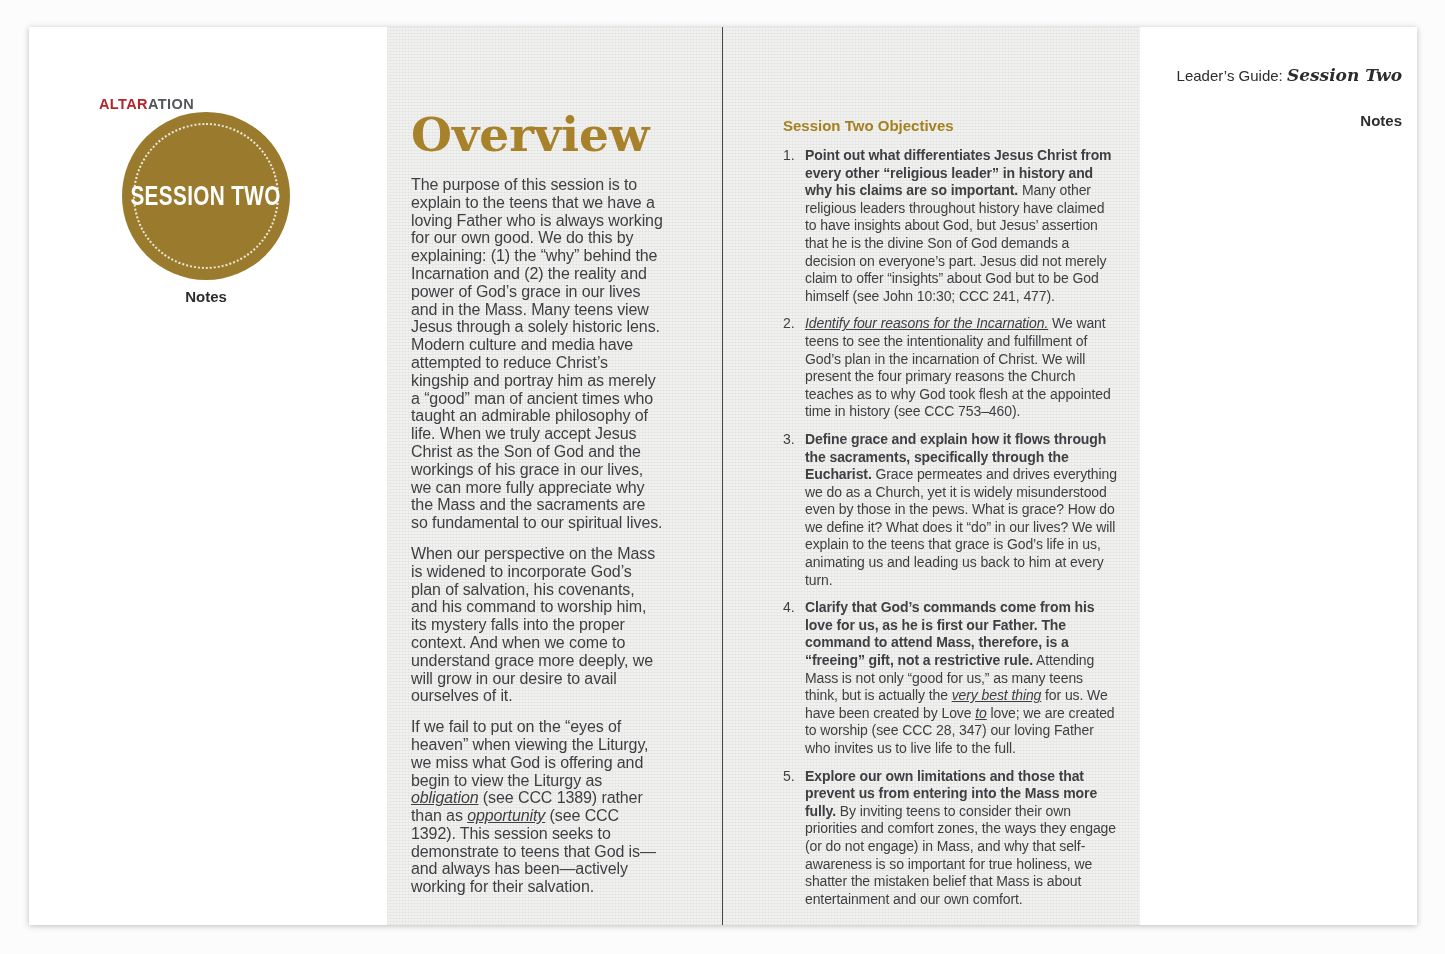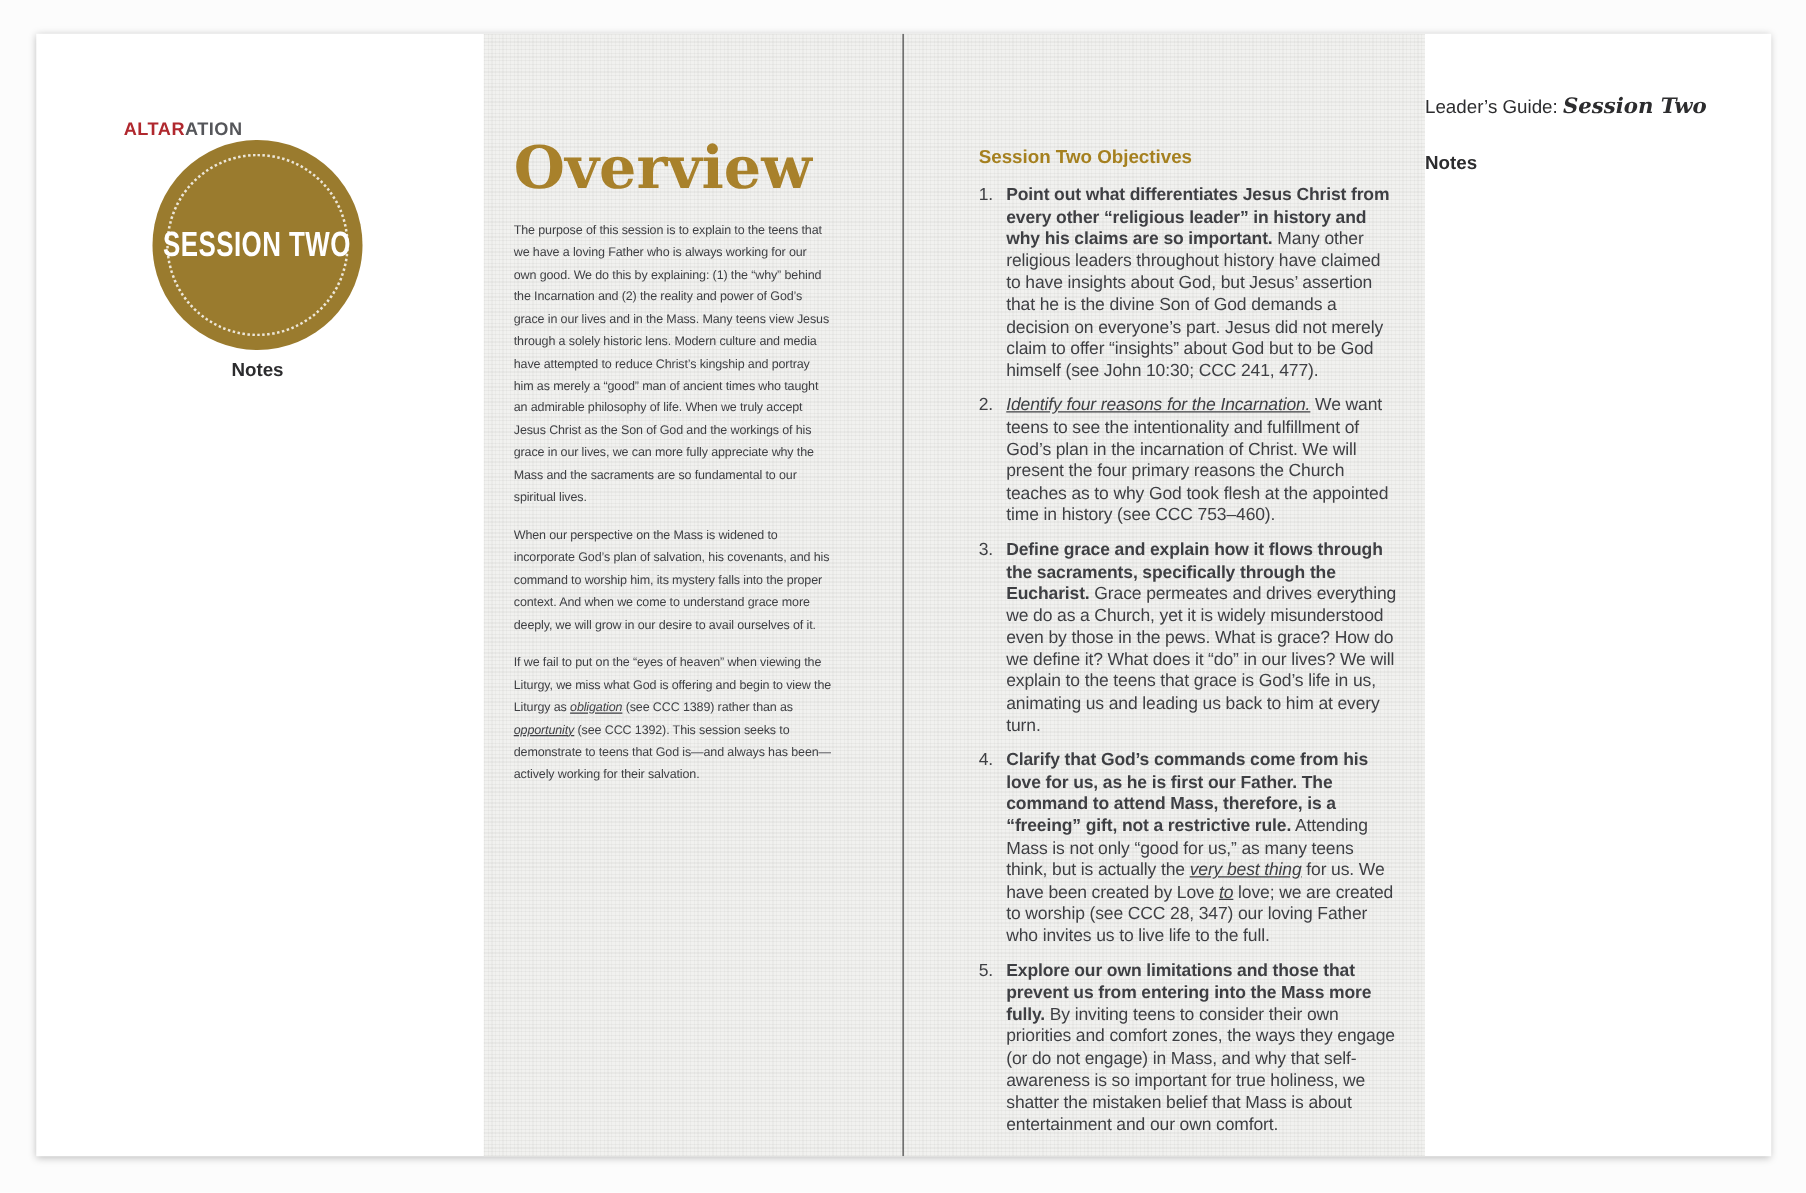--- a/index.html
+++ b/index.html
@@ -38,31 +38,31 @@
   }
   .notes-left { position:absolute; left:97px; top:261px; width:160px; text-align:center; font-weight:bold; font-size:15px; color:#2c2c2e; }
 
   
   .overview { position:absolute; left:382px; top:80px; width:254px; }
   .overview-heading {
     margin:0 0 14px; text-align:left;
     font-family:"DejaVu Serif", serif; font-weight:bold;
     font-size:47px; color:#a8812b; letter-spacing:0;
   }
-  .ov-paragraphs p { margin:0 0 13px; font-size:10px; line-height:17.8px; color:#3e3f43; letter-spacing:-.1px; }
+  .ov-paragraphs p { margin:0 0 13px; font-size:16px; line-height:17.8px; color:#3e3f43; letter-spacing:-.1px; }
 
   
   .objectives { position:absolute; left:754px; top:90px; width:336px; }
   .objectives-heading { margin:0 0 13px; font-size:15px; font-weight:bold; color:#a5801f; letter-spacing:0; }
   .obj-item { display:flex; margin-bottom:10px; font-size:14px; line-height:17.6px; color:#3e3f43; letter-spacing:-.1px; }
   .obj-num { width:22px; flex:none; }
   .obj-text { flex:1; }
 
   
-  .header-right { position:absolute; left:1111px; top:48px; width:262px; text-align:left; color:#2c2c2e; }
+  .header-right { position:absolute; left:1111px; top:38px; width:262px; text-align:right; color:#2c2c2e; }
   .hr-line { font-size:15px; }
   .script { font-family:"DejaVu Serif", serif; font-style:italic; font-weight:bold; font-size:17px; }
   .notes-right { margin-top:27px; font-weight:bold; font-size:15px; }
 
   .i  { font-style:italic;text-decoration:underline; }
   .bi { font-weight:bold; }
 </style>
 </head>
 <body>
 

